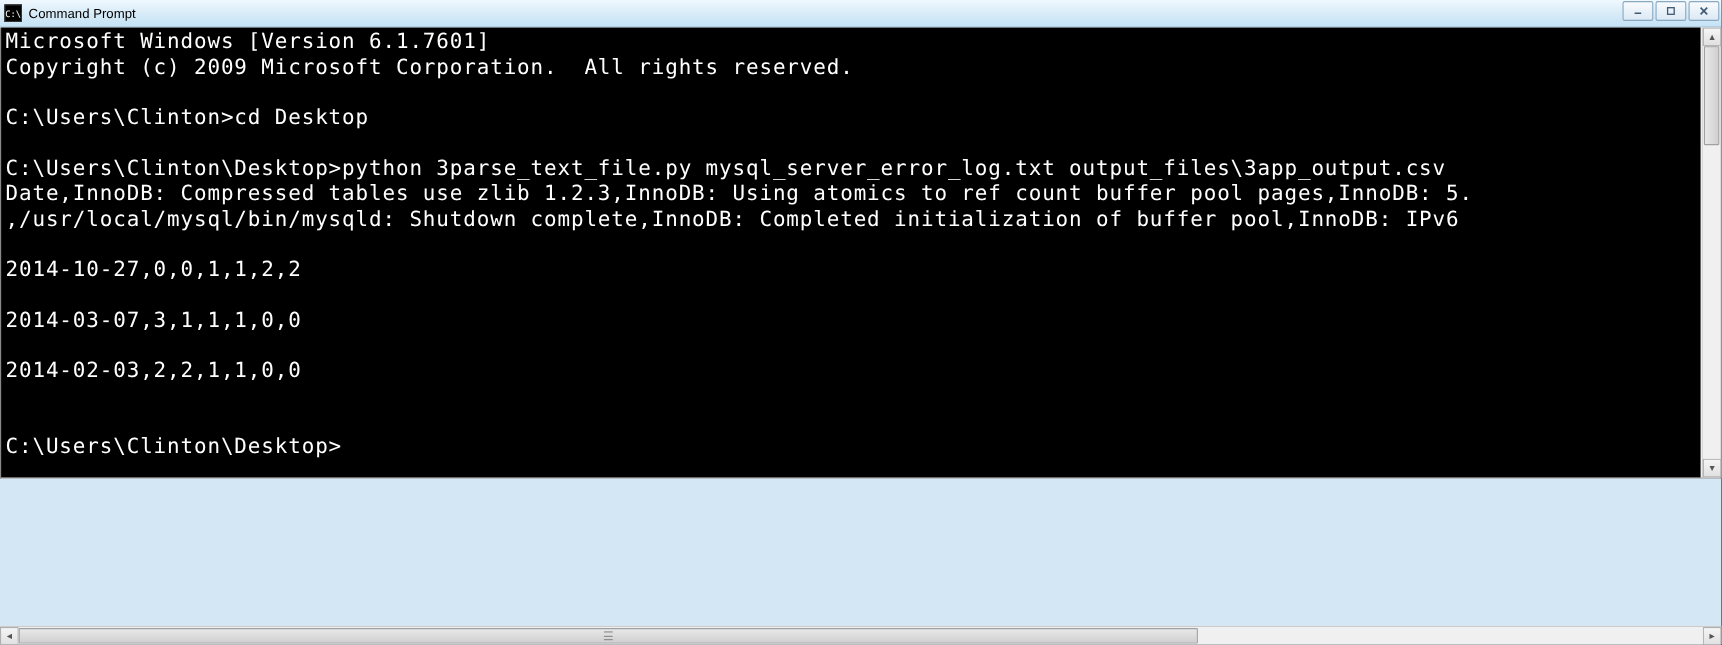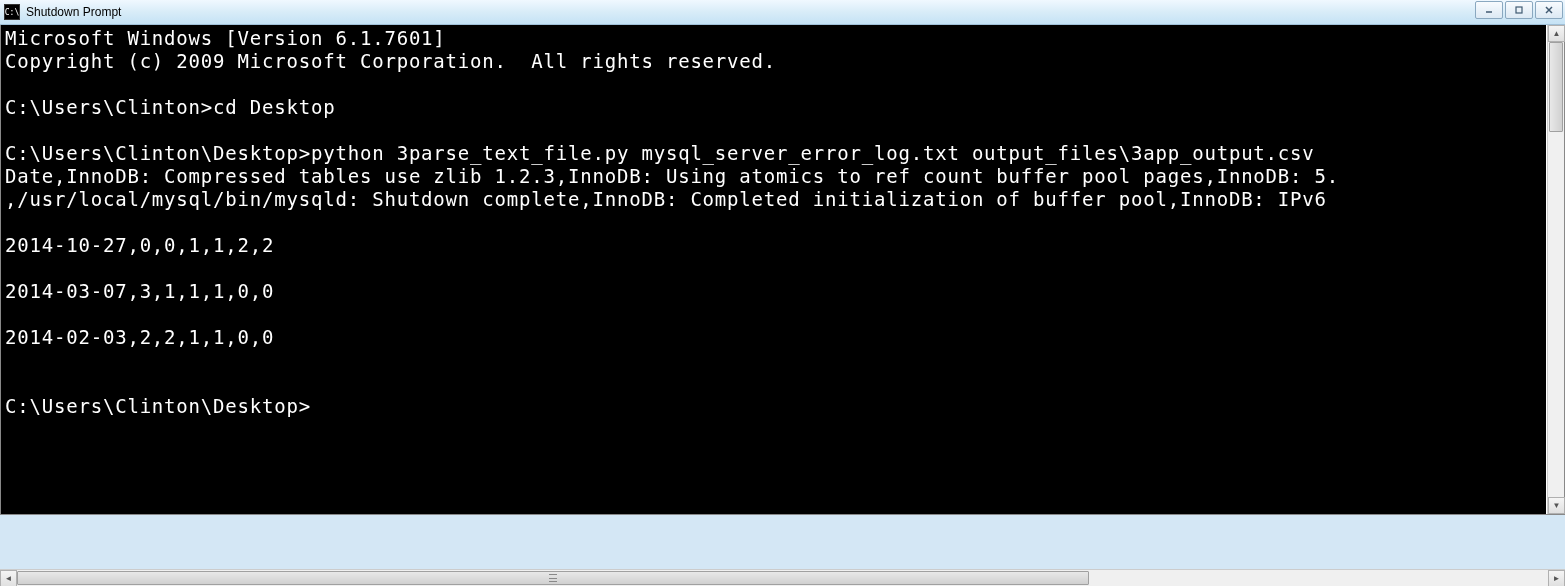--- a/index.html
+++ b/index.html
@@ -61,21 +61,21 @@
       color: #405a72;
       cursor: pointer;
     }
     .win-btn svg {
       width: 10px;
       height: 10px;
     }
     .terminal-area {
       position: relative;
       width: 100%;
-      height: 490px;
+      height: 410px;
       background: #fff;
       border: 1px solid #888;
       border-top: none;
     }
     .terminal-content {
       background: #000;
       color: #fff;
       font-family: "Consolas", "Lucida Console", monospace;
       font-size: 19px;
       line-height: 23px;
@@ -174,21 +174,21 @@
     .h-scroll-grip span {
       height: 1px;
       background: #888;
     }
   </style>
 </head>
 <body>
 
 <div class="titlebar">
   <div class="app-icon">C:\</div>
-  <div class="title-text">Shutdown Prompt</div>
+  <div class="title-text">Command Prompt</div>
   <div class="window-controls">
     <div class="win-btn">
       <svg viewBox="0 0 10 10">
           <line x1="2" y1="7" x2="8" y2="7" stroke="#405a72" stroke-width="1.5"></line>
         </svg>
     </div>
     <div class="win-btn">
       <svg viewBox="0 0 10 10">
           <rect x="2" y="2" width="6" height="6" fill="none" stroke="#405a72" stroke-width="1.2"></rect>
         </svg>

